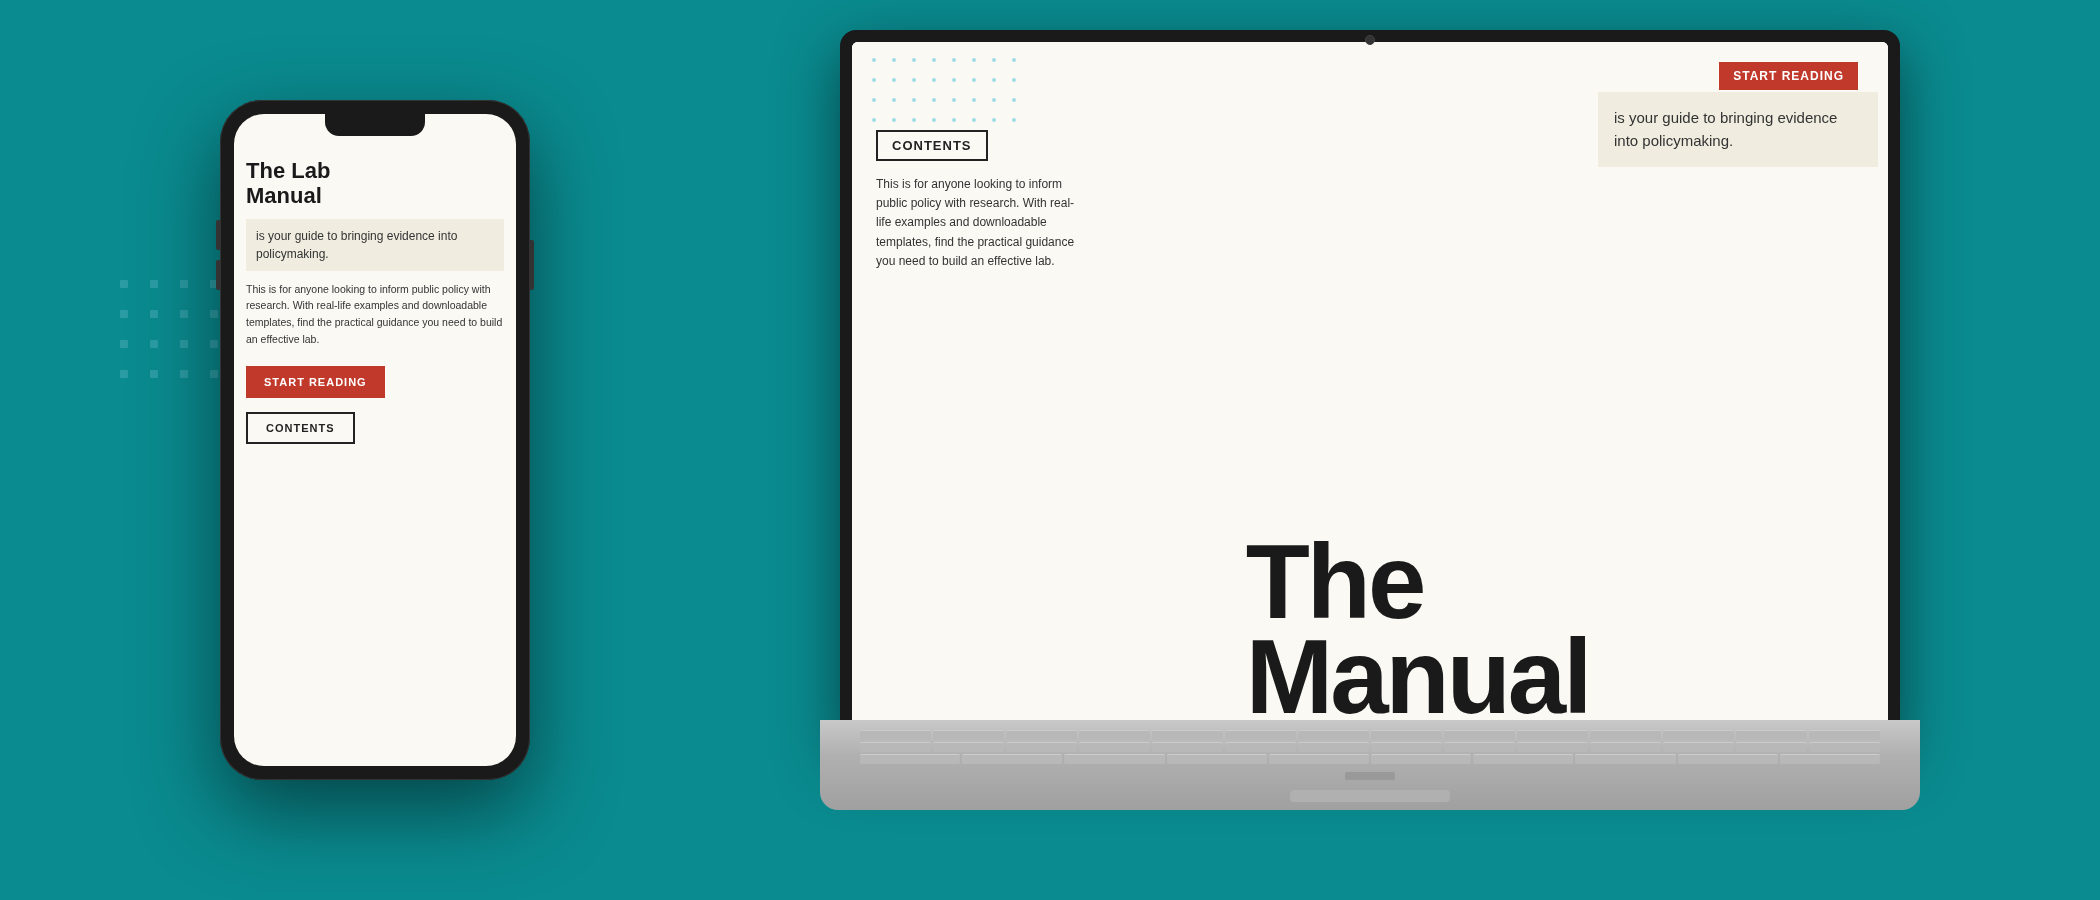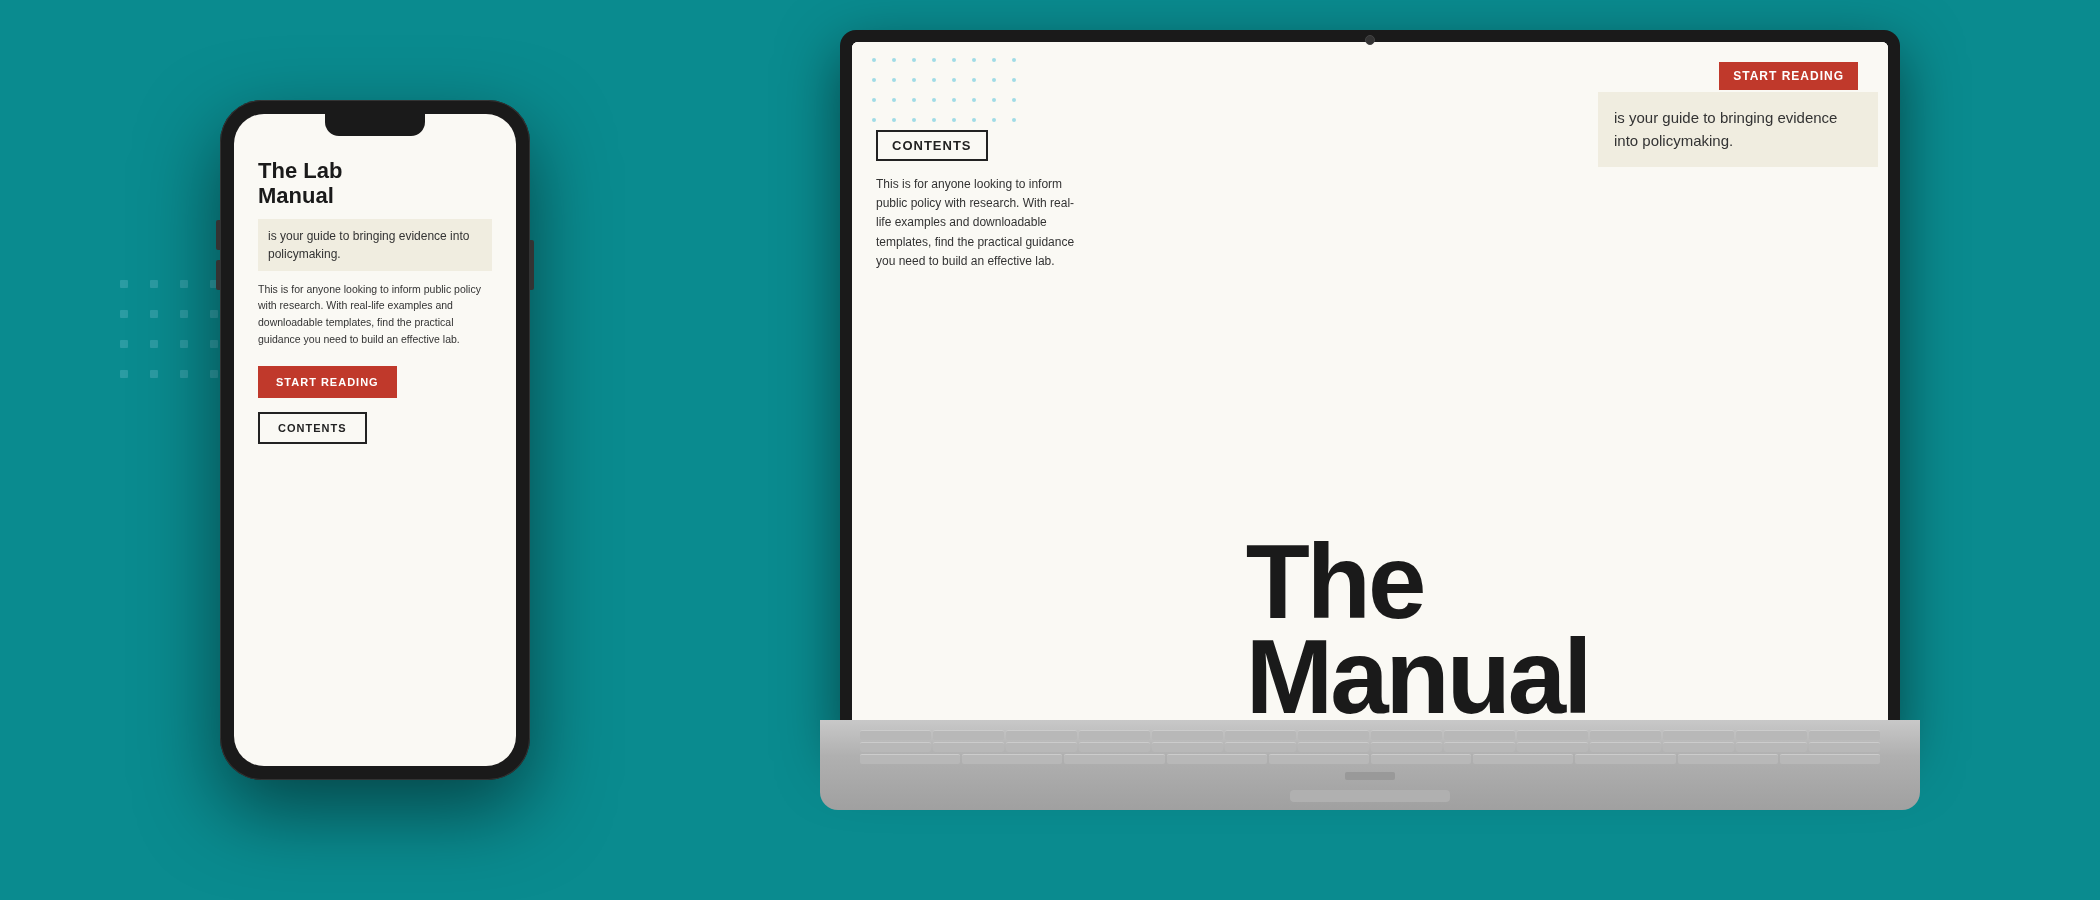--- a/index.html
+++ b/index.html
@@ -201,21 +201,21 @@
       background: #fff;
       border-radius: 30px;
       overflow: hidden;
       position: relative;
     }
 
     .phone-content {
       width: 100%;
       height: 100%;
       background: #faf9f4;
-      padding: 44px 24px 20px;
+      padding: 44px 12px 20px;
       display: flex;
       flex-direction: column;
       gap: 10px;
     }
 
     .phone-title {
       font-size: 22px;
       font-weight: 900;
       color: #1a1a1a;
       line-height: 1.15;

